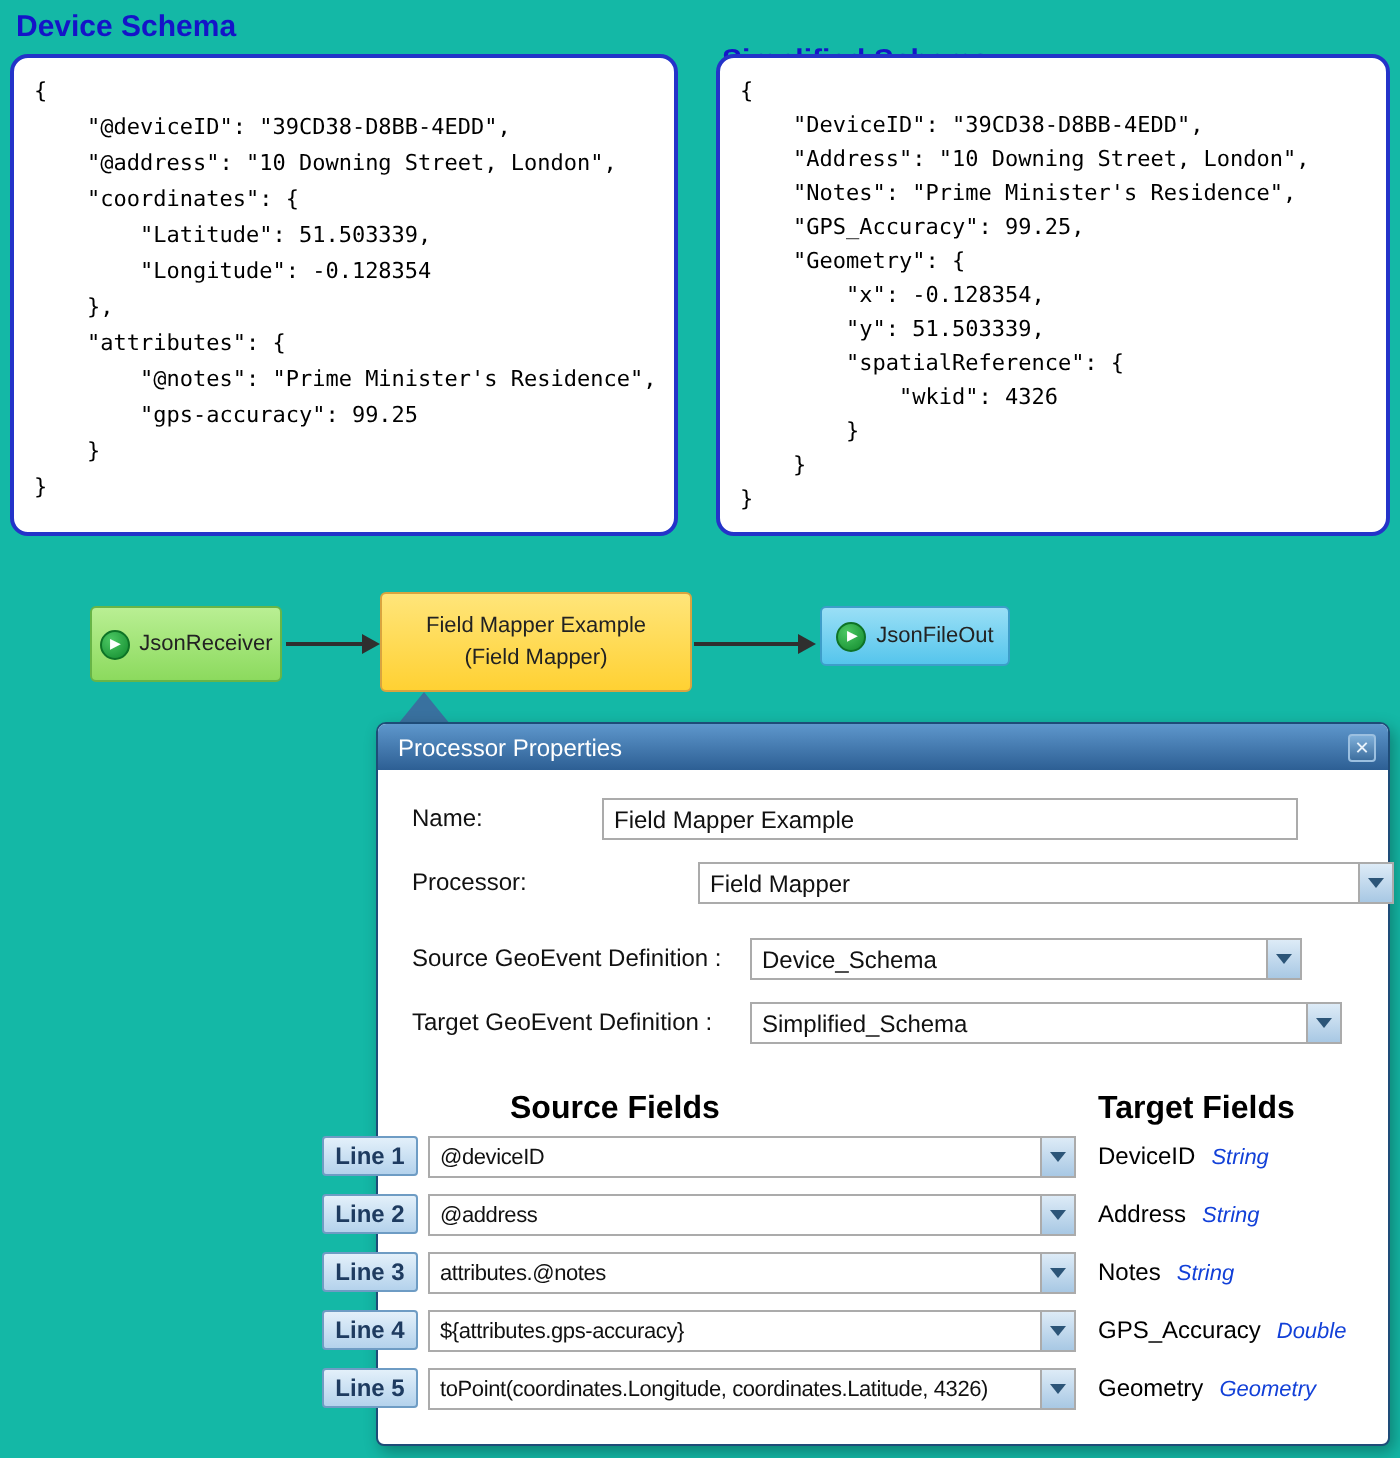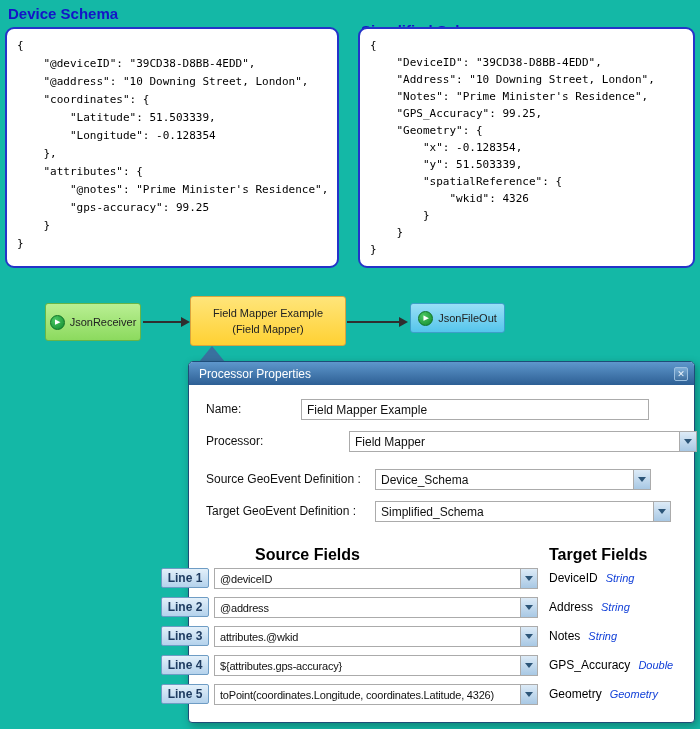--- a/index.html
+++ b/index.html
@@ -214,21 +214,21 @@
             </span>
         </div>
         <div class="target-field">
           <span>Address</span><span class="target-type">String</span>
         </div>
       </div>
 
       <div class="map-row row-3">
         <span class="line-tag">Line 3</span>
         <div class="combo map-combo">
-          <span class="combo-value">attributes.@wkid</span>
+          <span class="combo-value">attributes.@notes</span>
           <span class="combo-btn">
               <i class="chev"></i>
             </span>
         </div>
         <div class="target-field">
           <span>Notes</span><span class="target-type">String</span>
         </div>
       </div>
 
       <div class="map-row row-4">

